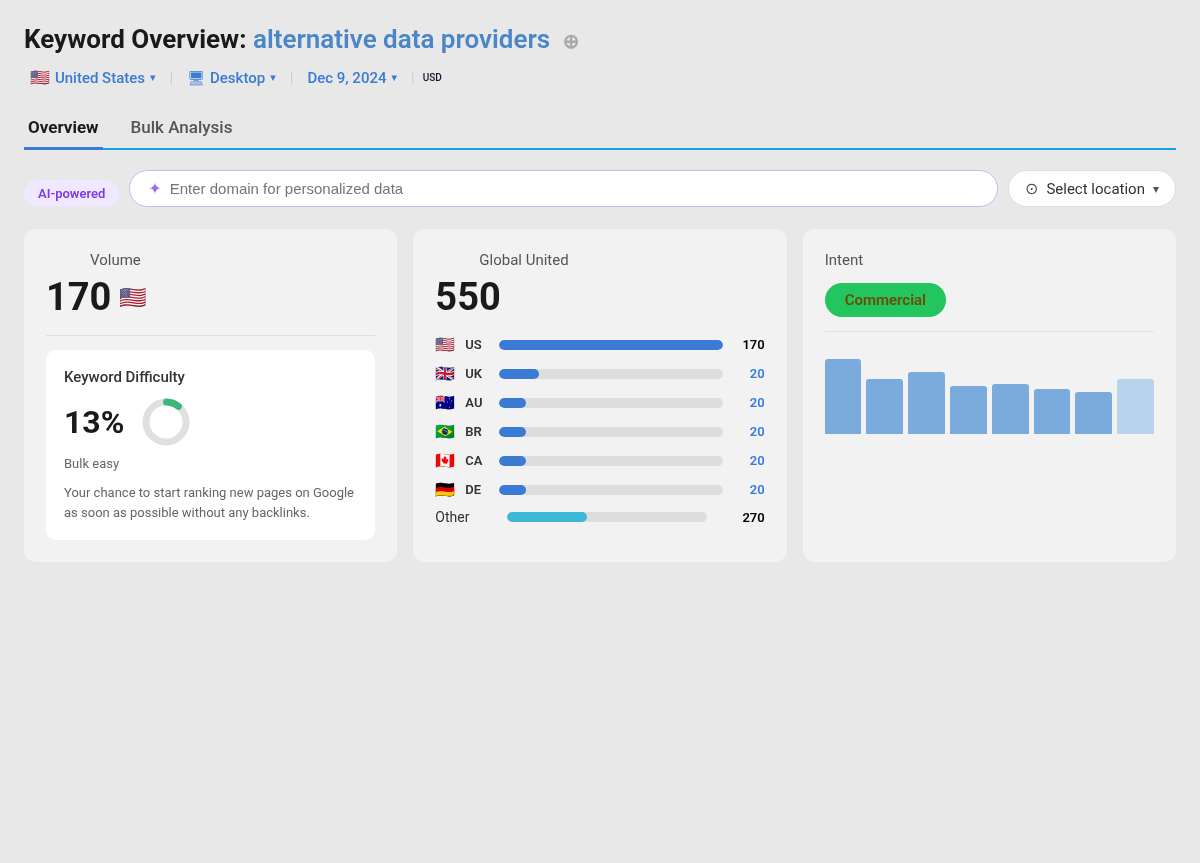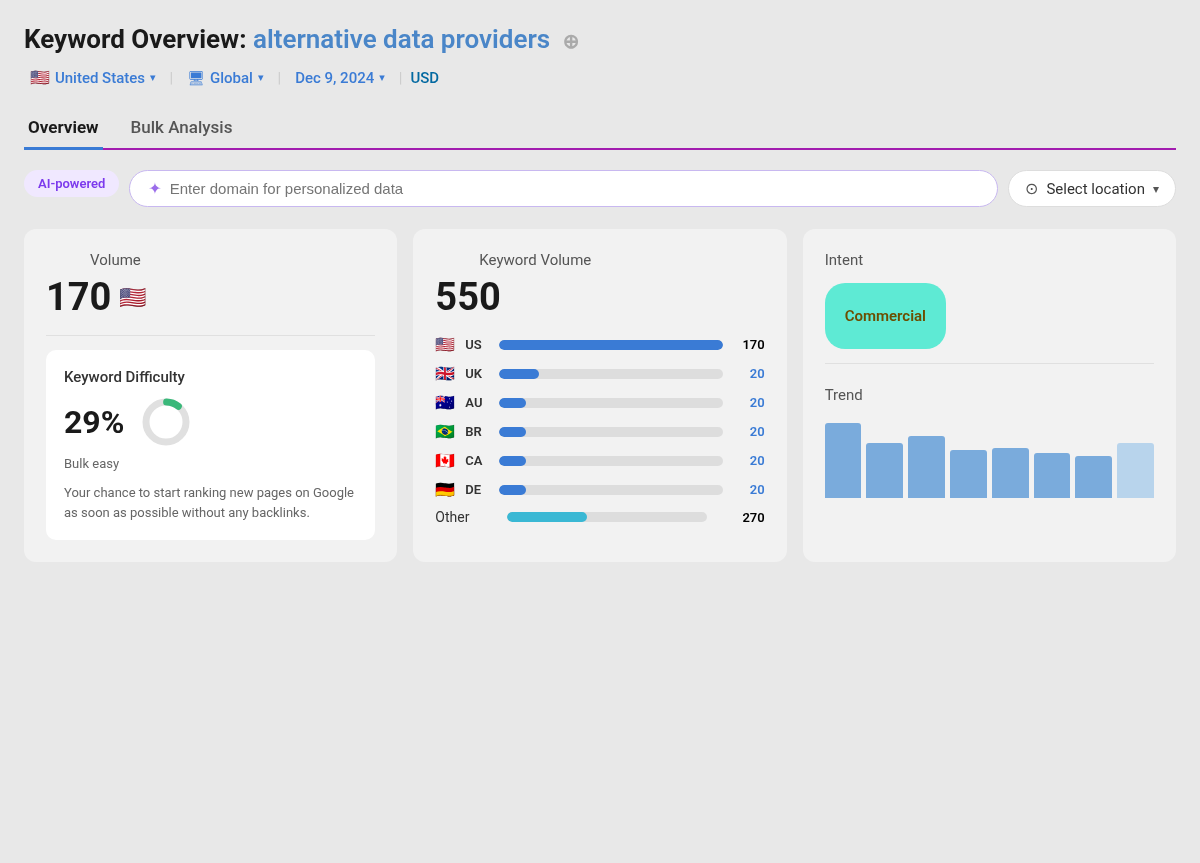--- a/index.html
+++ b/index.html
@@ -49,31 +49,31 @@
       color: #3a7bd5;
       font-weight: 500;
       cursor: pointer;
       padding: 4px 6px;
       border-radius: 4px;
     }
     .meta-separator { color: #ccc; }
     .meta-item .flag { font-size: 16px; }
     .meta-item .chevron { font-size: 11px; color: #3a7bd5; }
     .meta-currency {
-      color: #0369a1;
+      color: #0f172a;
       font-weight: 500;
-      font-size: 15px;
+      font-size: 10px;
     }
     .monitor-icon { font-size: 14px; }
 
     
     .tabs {
       display: flex;
       align-items: flex-end;
-      border-bottom: 2px solid #a21caf;
+      border-bottom: 2px solid #0ea5e9;
       margin-bottom: 20px;
       margin-top: 14px;
     }
     .tab {
       font-size: 17px;
       font-weight: 500;
       padding: 10px 4px;
       margin-right: 24px;
       cursor: pointer;
       color: #555;
@@ -82,21 +82,21 @@
     }
     .tab.active {
       color: #1a1a1a;
       font-weight: 700;
       border-bottom: 3px solid #3a7bd5;
     }
 
     
     .ai-bar {
       display: flex;
-      align-items: flex-start;
+      align-items: flex-end;
       gap: 10px;
       margin-bottom: 22px;
     }
     .ai-badge {
       background: #f0e8ff;
       color: #7c3aed;
       font-size: 13px;
       font-weight: 600;
       padding: 6px 14px;
       border-radius: 20px;
@@ -257,25 +257,25 @@
       color: #333;
       width: 48px;
     }
     .intent-label {
       font-size: 15px;
       color: #555;
       margin-bottom: 14px;
     }
     .intent-badge {
       display: inline-block;
-      background: #5eead4;
+      background: #22c55e;
       color: #6b4e00;
       font-size: 15px;
       font-weight: 600;
-      padding: 24px 20px;
+      padding: 8px 20px;
       border-radius: 20px;
     }
     .trend-section {
       margin-top: 22px;
     }
     .trend-label {
       font-size: 15px;
       color: #555;
       margin-bottom: 14px;
     }
@@ -304,21 +304,21 @@
     </h1>
     <div class="meta-row">
       <div class="meta-item">
         <span class="flag">🇺🇸</span>
         <span>United States</span>
         <span class="chevron">▾</span>
       </div>
       <span class="meta-separator">|</span>
       <div class="meta-item">
         <span class="monitor-icon">🖥</span>
-        <span>Global</span>
+        <span>Desktop</span>
         <span class="chevron">▾</span>
       </div>
       <span class="meta-separator">|</span>
       <div class="meta-item">
         <span>Dec 9, 2024</span>
         <span class="chevron">▾</span>
       </div>
       <span class="meta-separator">|</span>
       <span class="meta-currency">USD</span>
     </div>
@@ -348,33 +348,33 @@
       <div class="card-label">Volume</div>
       <div class="card-value">
         <span>170</span>
         <span class="flag-small">🇺🇸</span>
       </div>
       <hr class="divider">
 
       <div class="kd-inner">
         <div class="kd-label">Keyword Difficulty</div>
         <div class="kd-row">
-          <div class="kd-percent">29%</div>
+          <div class="kd-percent">13%</div>
           <svg class="kd-donut" viewBox="0 0 52 52">
             <circle cx="26" cy="26" r="20" fill="none" stroke="#e0e0e0" stroke-width="7"></circle>
             <circle cx="26" cy="26" r="20" fill="none" stroke="#3ab87a" stroke-width="7" stroke-dasharray="12.6 113.1" stroke-dashoffset="31.4" stroke-linecap="round"></circle>
           </svg>
         </div>
         <div class="kd-easy">Bulk easy</div>
         <div class="kd-desc">Your chance to start ranking new pages on Google as soon as possible without any backlinks.</div>
       </div>
     </div>
 
     <div class="card">
-      <div class="card-label">Keyword Volume</div>
+      <div class="card-label">Global United</div>
       <div class="card-value">
         <span>550</span>
       </div>
       <div class="gv-list" id="gv-list">
           <div class="gv-row">
       <span class="gv-flag">🇺🇸</span>
       <span class="gv-country">US</span>
       <div class="gv-bar-bg">
         <div class="gv-bar-fill" style="width:100.0%;background:#3a7bd5"></div>
       </div>
@@ -428,21 +428,20 @@
     <span class="gv-num">270</span>
   </div>
         </div>
     </div>
 
     <div class="card">
       <div class="intent-label">Intent</div>
       <div class="intent-badge">Commercial</div>
       <hr class="divider">
       <div class="trend-section">
-        <div class="trend-label">Trend</div>
         <div class="trend-bars" id="trend-bars">
             <div class="trend-bar" style="height: 75px;"></div>
             <div class="trend-bar" style="height: 55px;"></div>
             <div class="trend-bar" style="height: 62px;"></div>
             <div class="trend-bar" style="height: 48px;"></div>
             <div class="trend-bar" style="height: 50px;"></div>
             <div class="trend-bar" style="height: 45px;"></div>
             <div class="trend-bar" style="height: 42px;"></div>
             <div class="trend-bar" style="height: 55px; background: rgb(184, 212, 236);"></div>
           </div>

